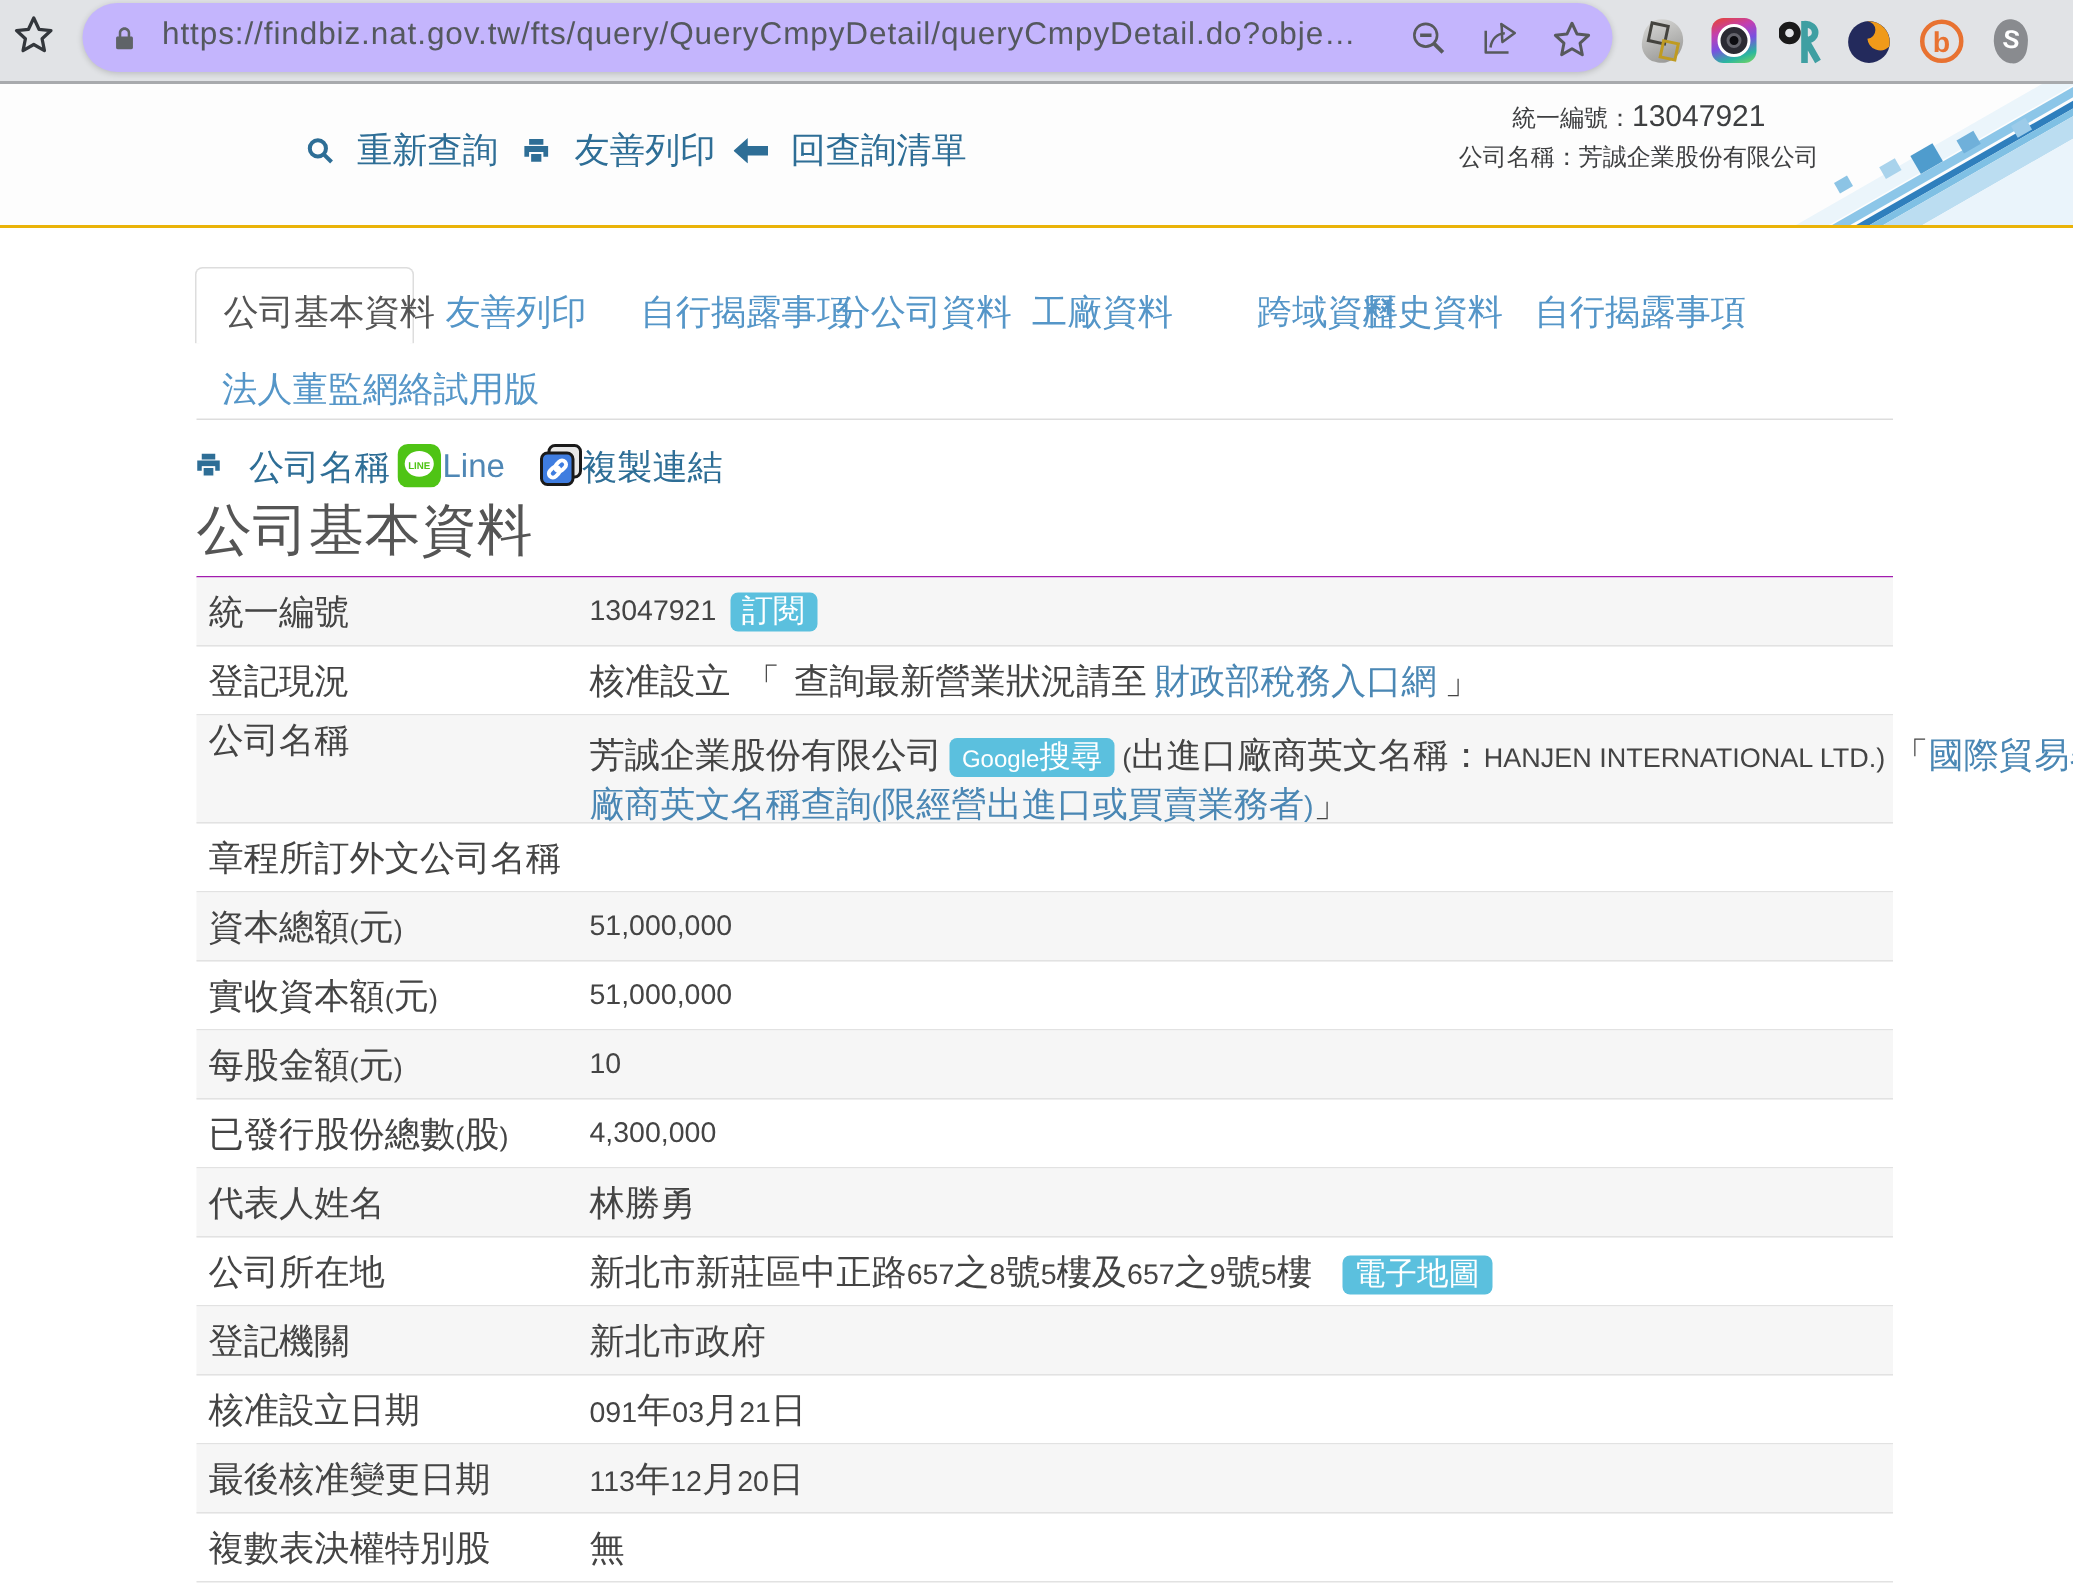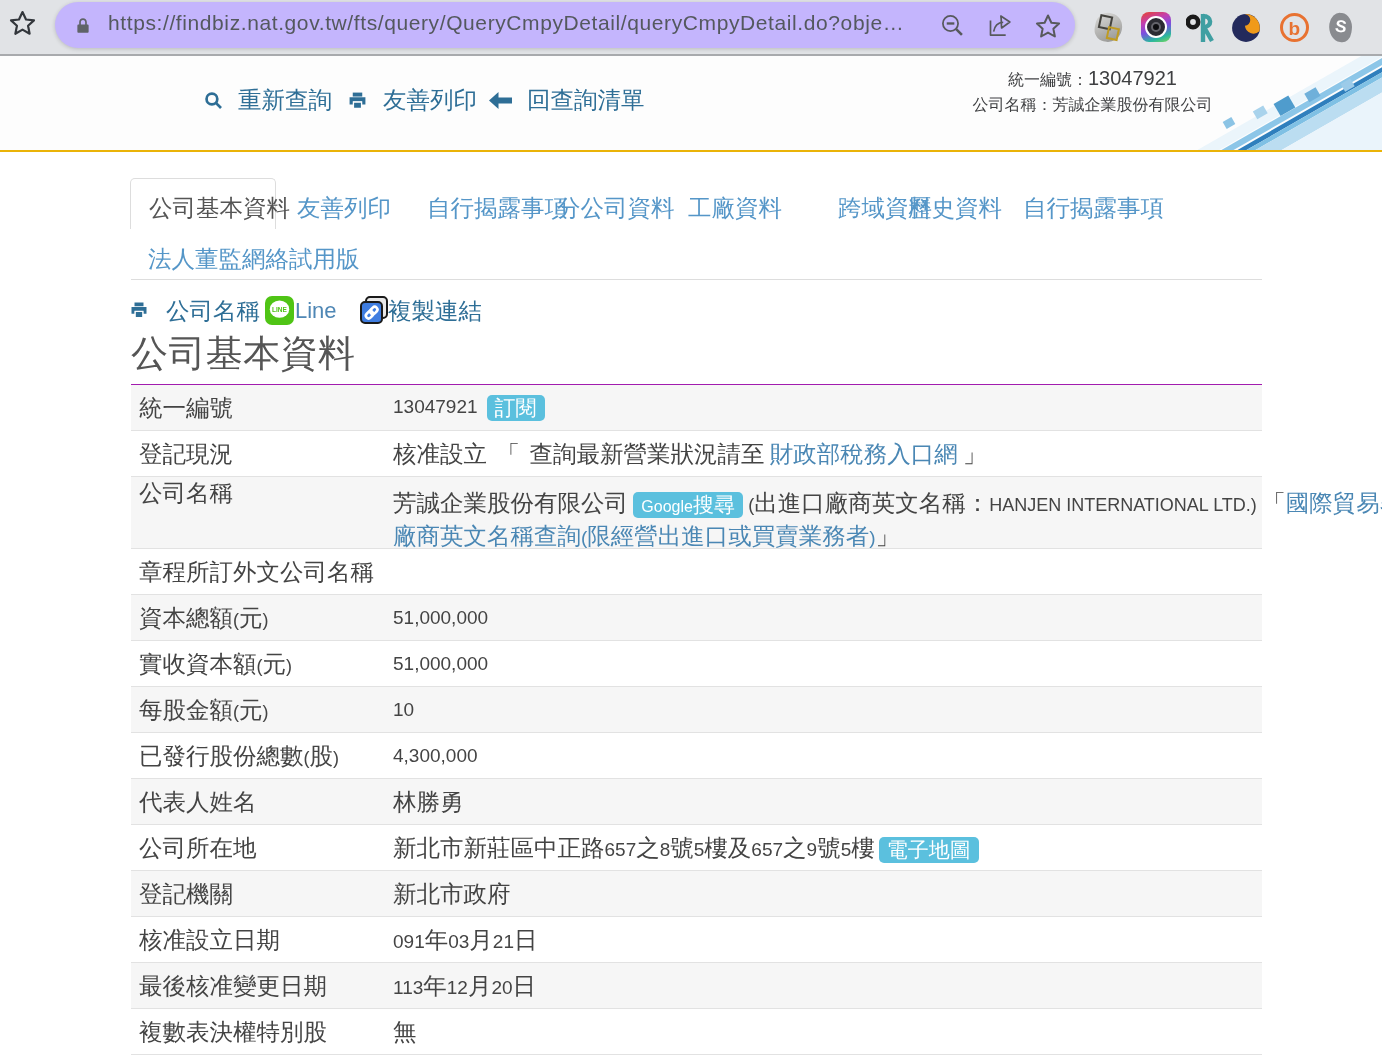--- a/index.html
+++ b/index.html
@@ -213,21 +213,21 @@
   <div class="row">
       <div class="lb"><span class="c">已發行股份總數</span>(<span class="c">股</span>)</div>
     <div class="vl">4,300,000</div>
     </div>
   <div class="row g">
       <div class="lb"><span class="c">代表人姓名</span></div>
     <div class="vl"><span class="c">林勝勇</span></div>
     </div>
   <div class="row">
       <div class="lb"><span class="c">公司所在地</span></div>
-    <div class="vl"><span class="c">新北市新莊區中正路</span>657<span class="c">之</span>8<span class="c">號</span>5<span class="c">樓及</span>657<span class="c">之</span>9<span class="c">號</span>5<span class="c">樓</span><span class="btn" style="margin-left:4px"><span class="c16">電子地圖</span></span></div>
+    <div class="vl"><span class="c">新北市新莊區中正路</span>657<span class="c">之</span>8<span class="c">號</span>5<span class="c">樓及</span>657<span class="c">之</span>9<span class="c">號</span>5<span class="c">樓</span><span class="btn" style="margin-left:20px"><span class="c16">電子地圖</span></span></div>
     </div>
   <div class="row g">
       <div class="lb"><span class="c">登記機關</span></div>
     <div class="vl"><span class="c">新北市政府</span></div>
     </div>
   <div class="row">
       <div class="lb"><span class="c">核准設立日期</span></div>
     <div class="vl">091<span class="c">年</span>03<span class="c">月</span>21<span class="c">日</span></div>
     </div>
   <div class="row g">

